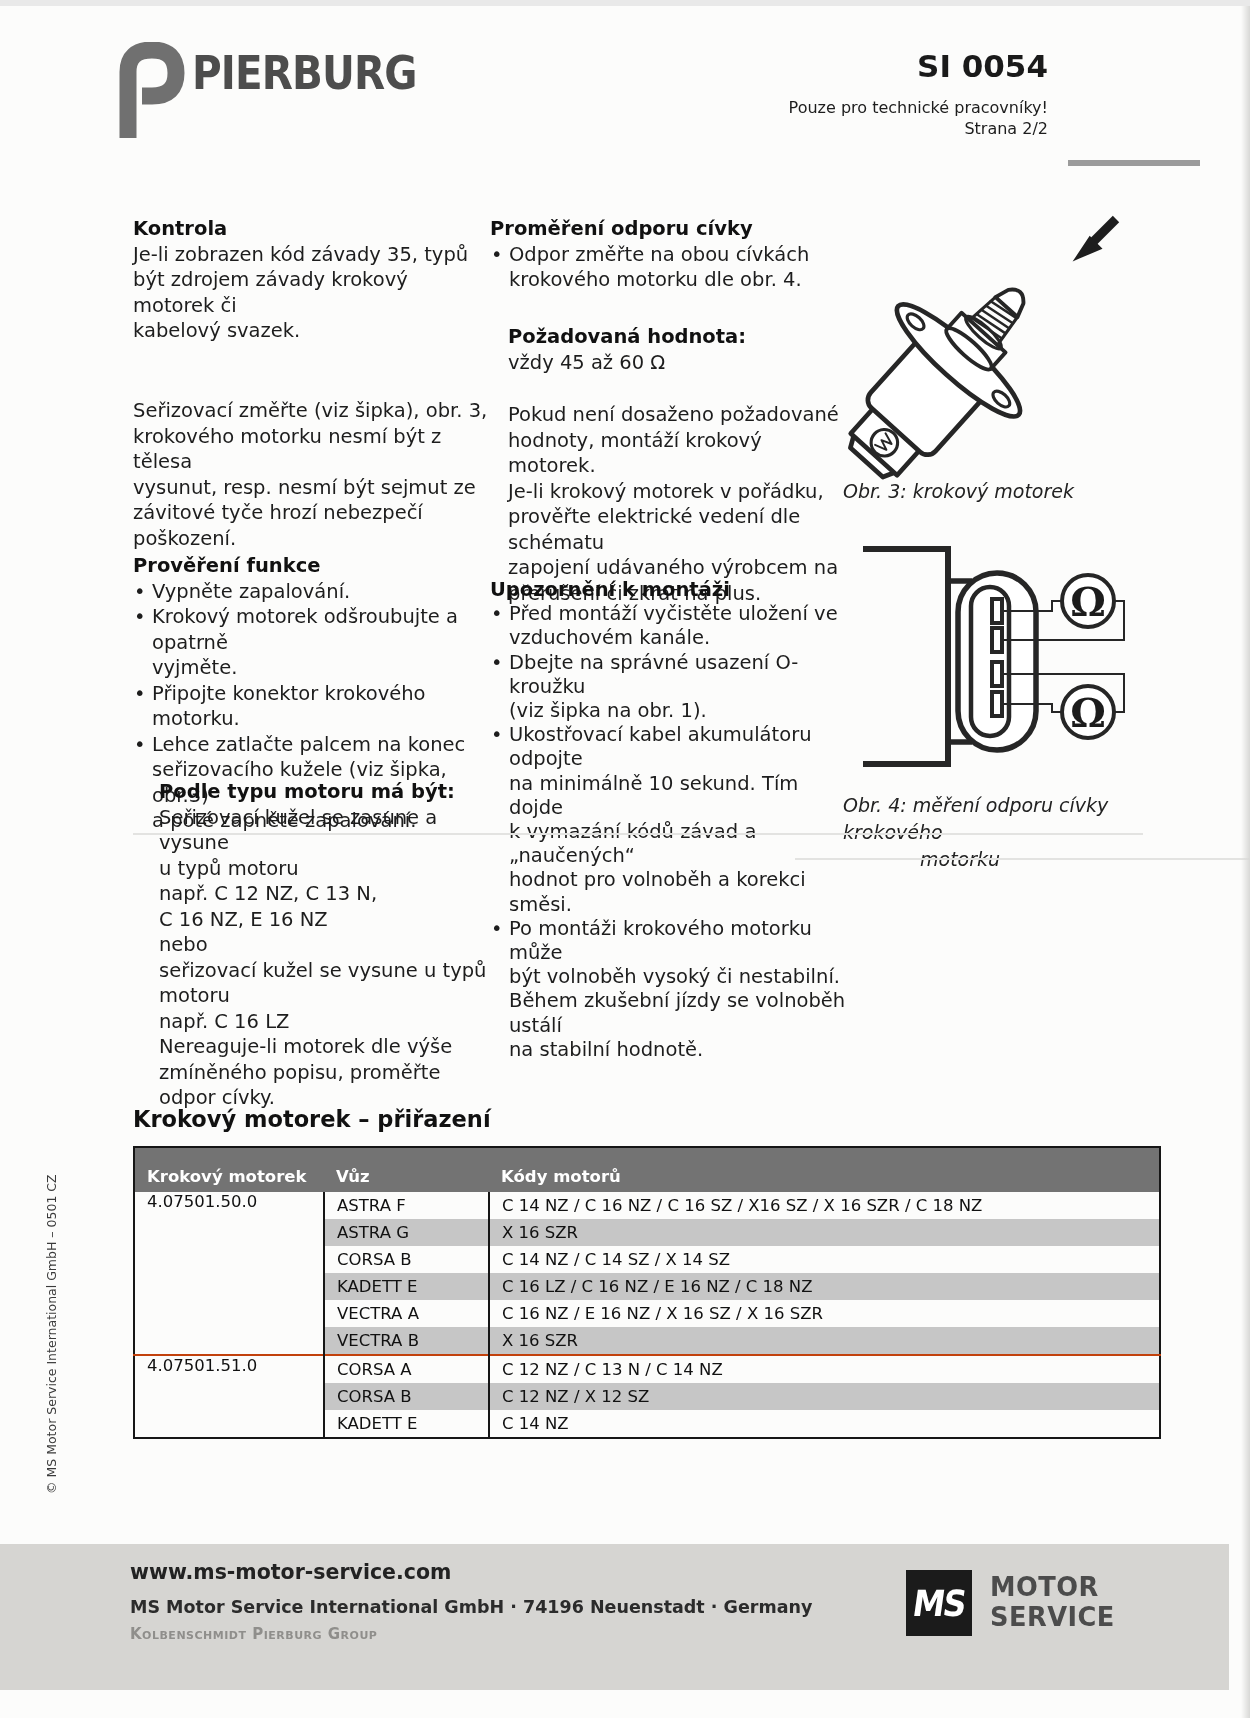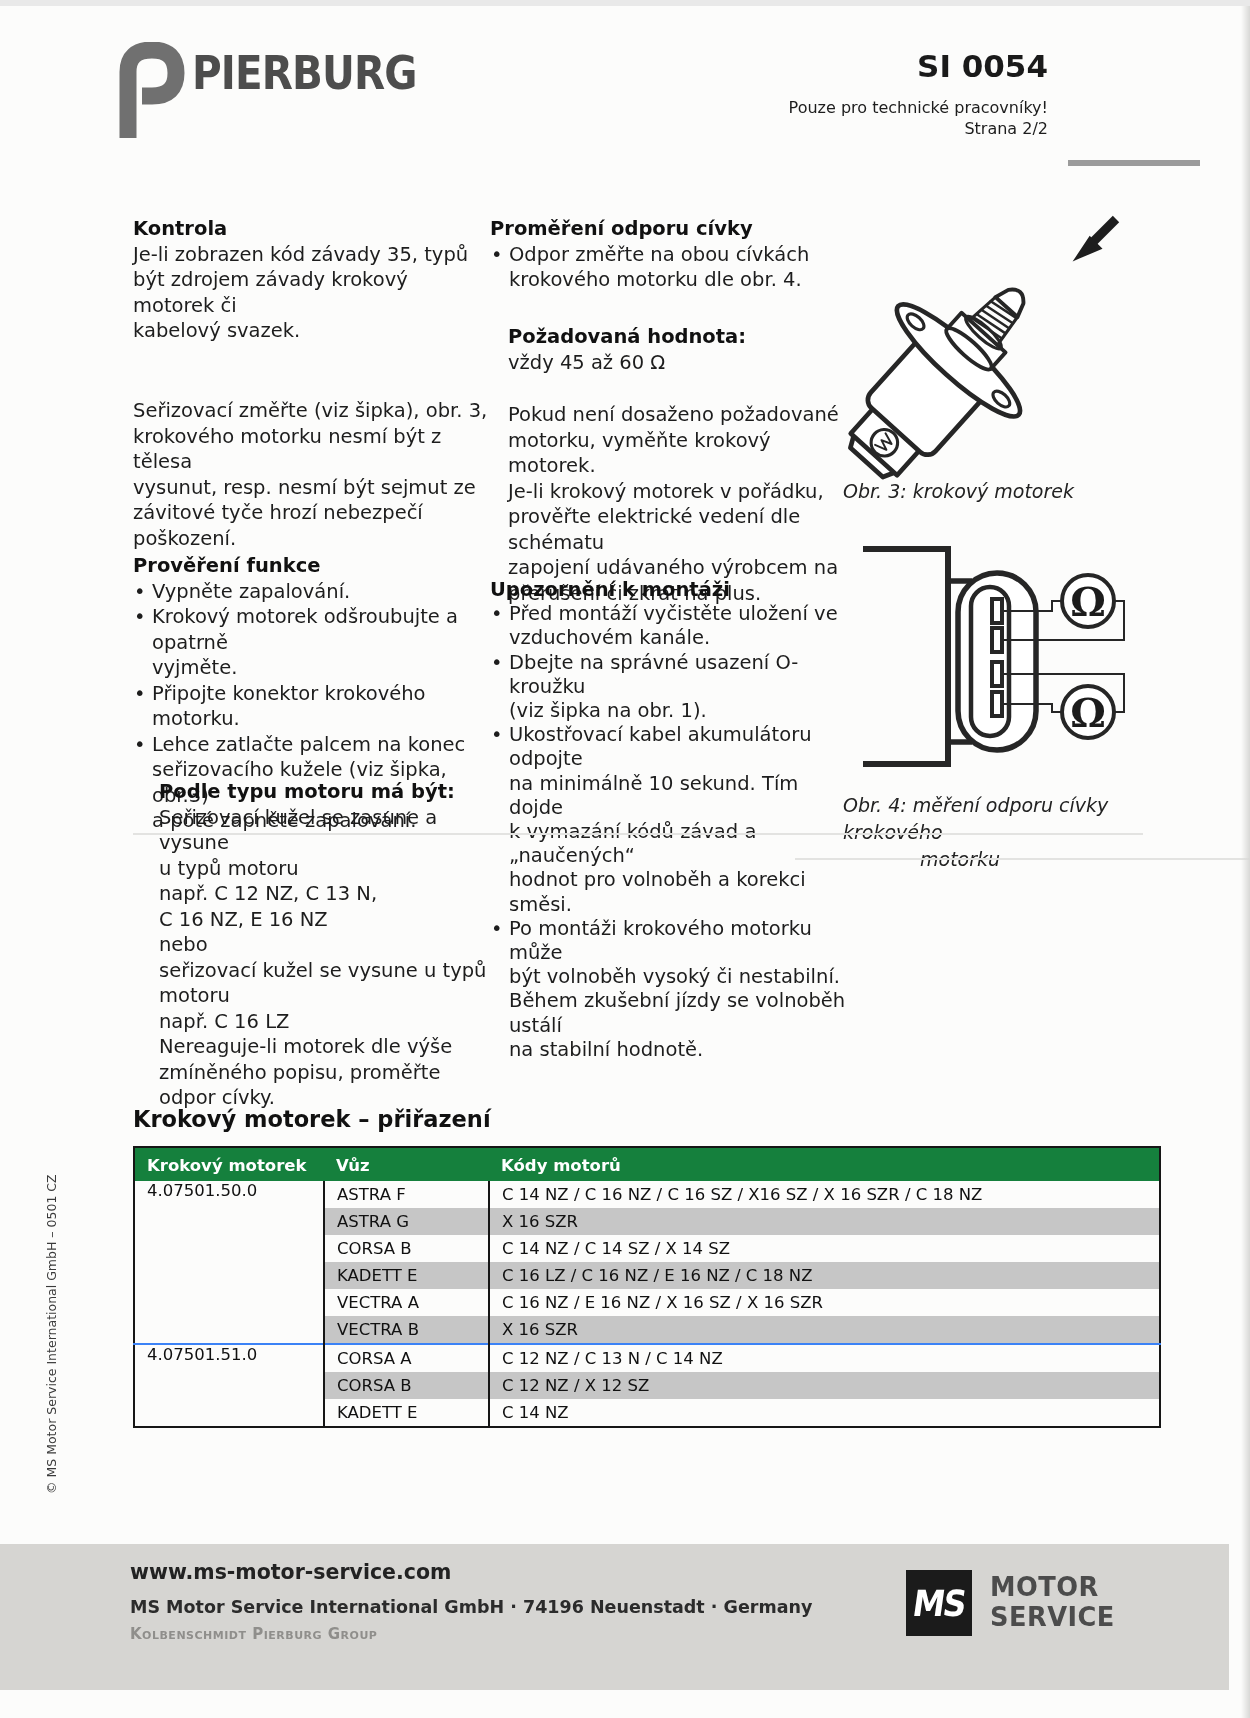--- a/index.html
+++ b/index.html
@@ -31,27 +31,27 @@
   .cap{font-style:italic;font-size:19px;line-height:27px;color:#222;}
   .cap .cap2{padding-left:77px;}
   svg .ln{stroke:#262626;fill:none;}
   svg .fw{stroke:#262626;fill:#ffffff;}
   .ohm-txt{font-family:"DejaVu Serif",serif;font-weight:700;font-size:40px;fill:#1c1c1c;}
 
   
   .tbl-title{font-size:22.5px;font-weight:700;color:#111;}
   table.assign{border-collapse:collapse;width:1026px;border:2px solid #161616;
         font-size:16.5px;color:#111;table-layout:fixed;}
-  table.assign th{background:#15803d;color:#fff;font-weight:700;text-align:left;
-        height:32px;padding:1px 0 0 12px;}
+  table.assign th{background:#737373;color:#fff;font-weight:700;text-align:left;
+        height:32px;padding:12px 0 0 12px;}
   table.assign td{height:27px;padding:0 0 0 12px;white-space:nowrap;overflow:hidden;}
   td.part{border-right:2px solid #161616;vertical-align:top;padding-top:5px;}
   td.car{border-right:2px solid #161616;}
   td.stripe{background:#c6c6c6;}
-  tr.gsep td{border-top:2px solid #3b82f6;}
+  tr.gsep td{border-top:2px solid #c2410c;}
 
   
   .footer-band{position:absolute;left:0;top:1538px;width:1229px;height:146px;background:#d6d5d2;}
   .f-web{position:absolute;left:130px;top:16px;font-size:20.5px;font-weight:700;color:#222;}
   .f-company{position:absolute;left:130px;top:53px;font-size:17.5px;font-weight:700;color:#2b2b2b;}
   .f-group{position:absolute;left:130px;top:81px;font-size:15px;font-weight:700;color:#8f8e8b;
         font-variant:small-caps;letter-spacing:.5px;}
   .ms-box{position:absolute;left:906px;top:26px;width:66px;height:66px;background:#1b1b1b;
         display:flex;align-items:center;justify-content:center;}
   .ms-mark{color:#fff;font-size:36px;font-weight:700;transform:skewX(-8deg) scaleX(.9);letter-spacing:-2px;}
@@ -127,21 +127,21 @@
     <div class="cl">krokového motorku dle obr. 4.</div>
   </div>
 
   <div class="abs col" style="left:508px;top:318px;width:340px;">
     <div class="ttl">Požadovaná hodnota:</div>
     <div>vždy 45 až 60 Ω</div>
   </div>
 
   <div class="abs col" style="left:508px;top:396px;width:345px;">
     <div>Pokud není dosaženo požadované</div>
-    <div>motorku, vyměňte krokový motorek.</div>
+    <div>hodnoty, montáží krokový motorek.</div>
     <div>Je-li krokový motorek v pořádku,</div>
     <div>prověřte elektrické vedení dle schématu</div>
     <div>zapojení udávaného výrobcem na</div>
     <div>přerušení či zkrat na plus.</div>
   </div>
 
   <div class="abs col tight" style="left:490px;top:572px;width:360px;">
     <div class="ttl">Upozornění k montáži</div>
     <div class="bl">Před montáží vyčistěte uložení ve</div>
     <div class="cl">vzduchovém kanále.</div>

